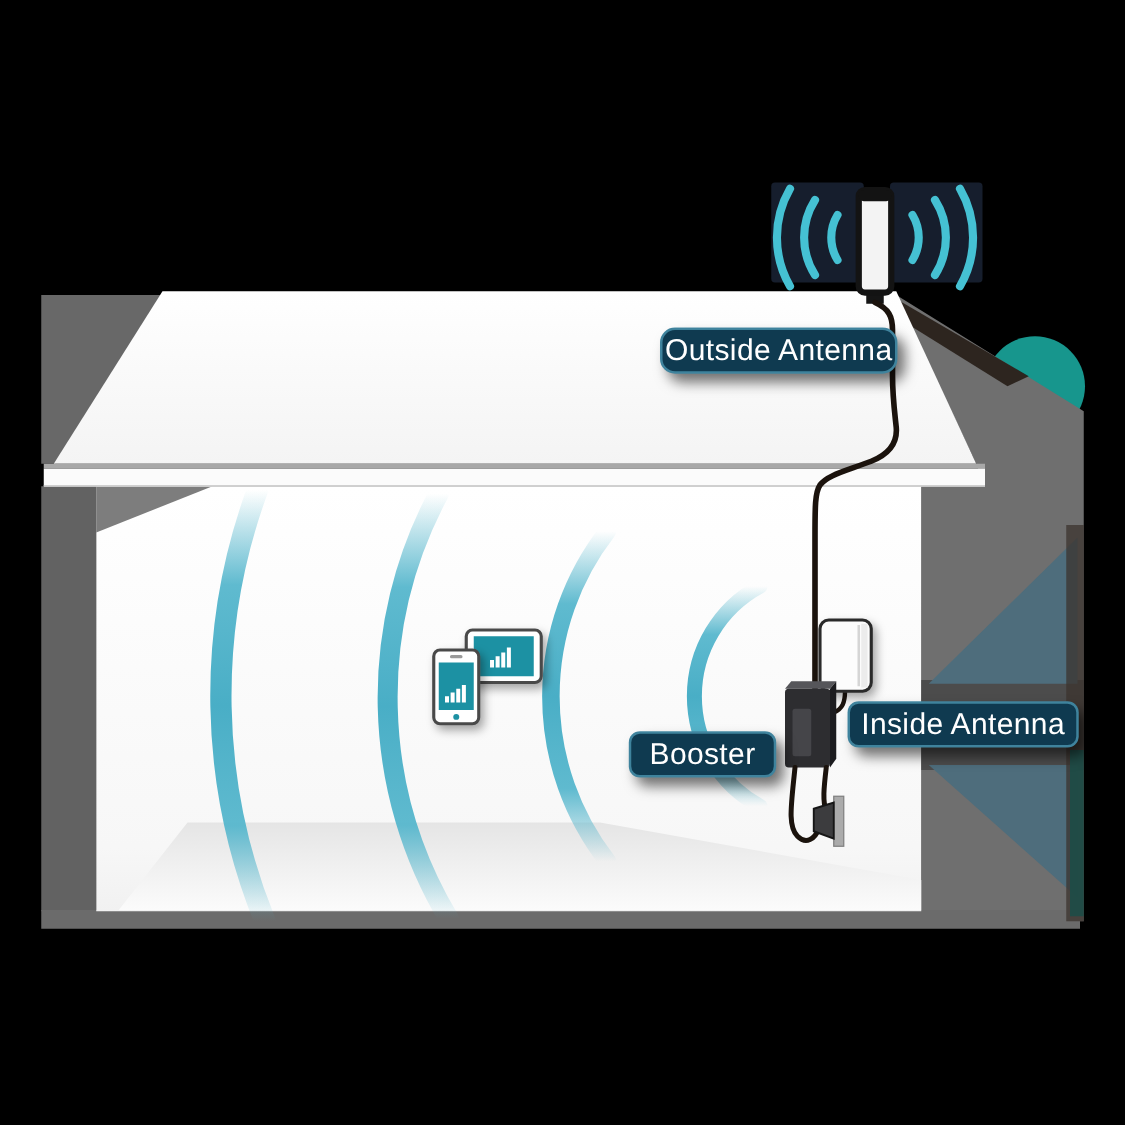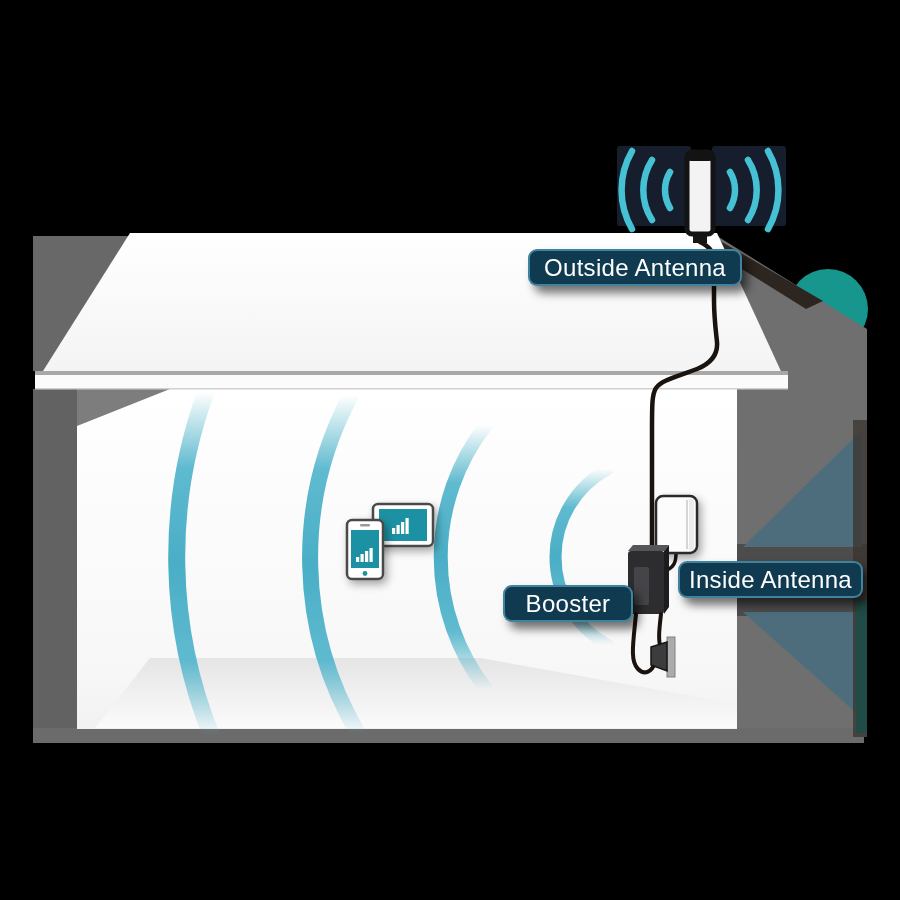--- a/index.html
+++ b/index.html
@@ -14,23 +14,23 @@
     border:2px solid rgba(72,145,170,.85);
     border-radius:9px;
     color:#fff;
     font-size:24px;
     line-height:33px;
     text-align:center;
     letter-spacing:.3px;
     box-shadow:6px 7px 10px rgba(0,0,0,.55);
     white-space:nowrap;
   }
-  #lbl-outside{left:528px;top:249px;width:214px;}
+  #lbl-outside{left:528px;top:262px;width:190px;border-radius:12px;}
   #lbl-coax{left:528px;top:320px;width:152px;}
-  #lbl-booster{left:503px;top:585px;width:130px;}
+  #lbl-booster{left:503px;top:585px;width:118px;}
   #lbl-inside{left:678px;top:561px;width:185px;}
 </style>
 </head>
 <body>
 
 <div id="stage">
 
 <svg width="900" height="900" viewBox="0 0 900 900">
   <defs>
     <linearGradient id="arcFade" x1="0" y1="0" x2="0" y2="1">

